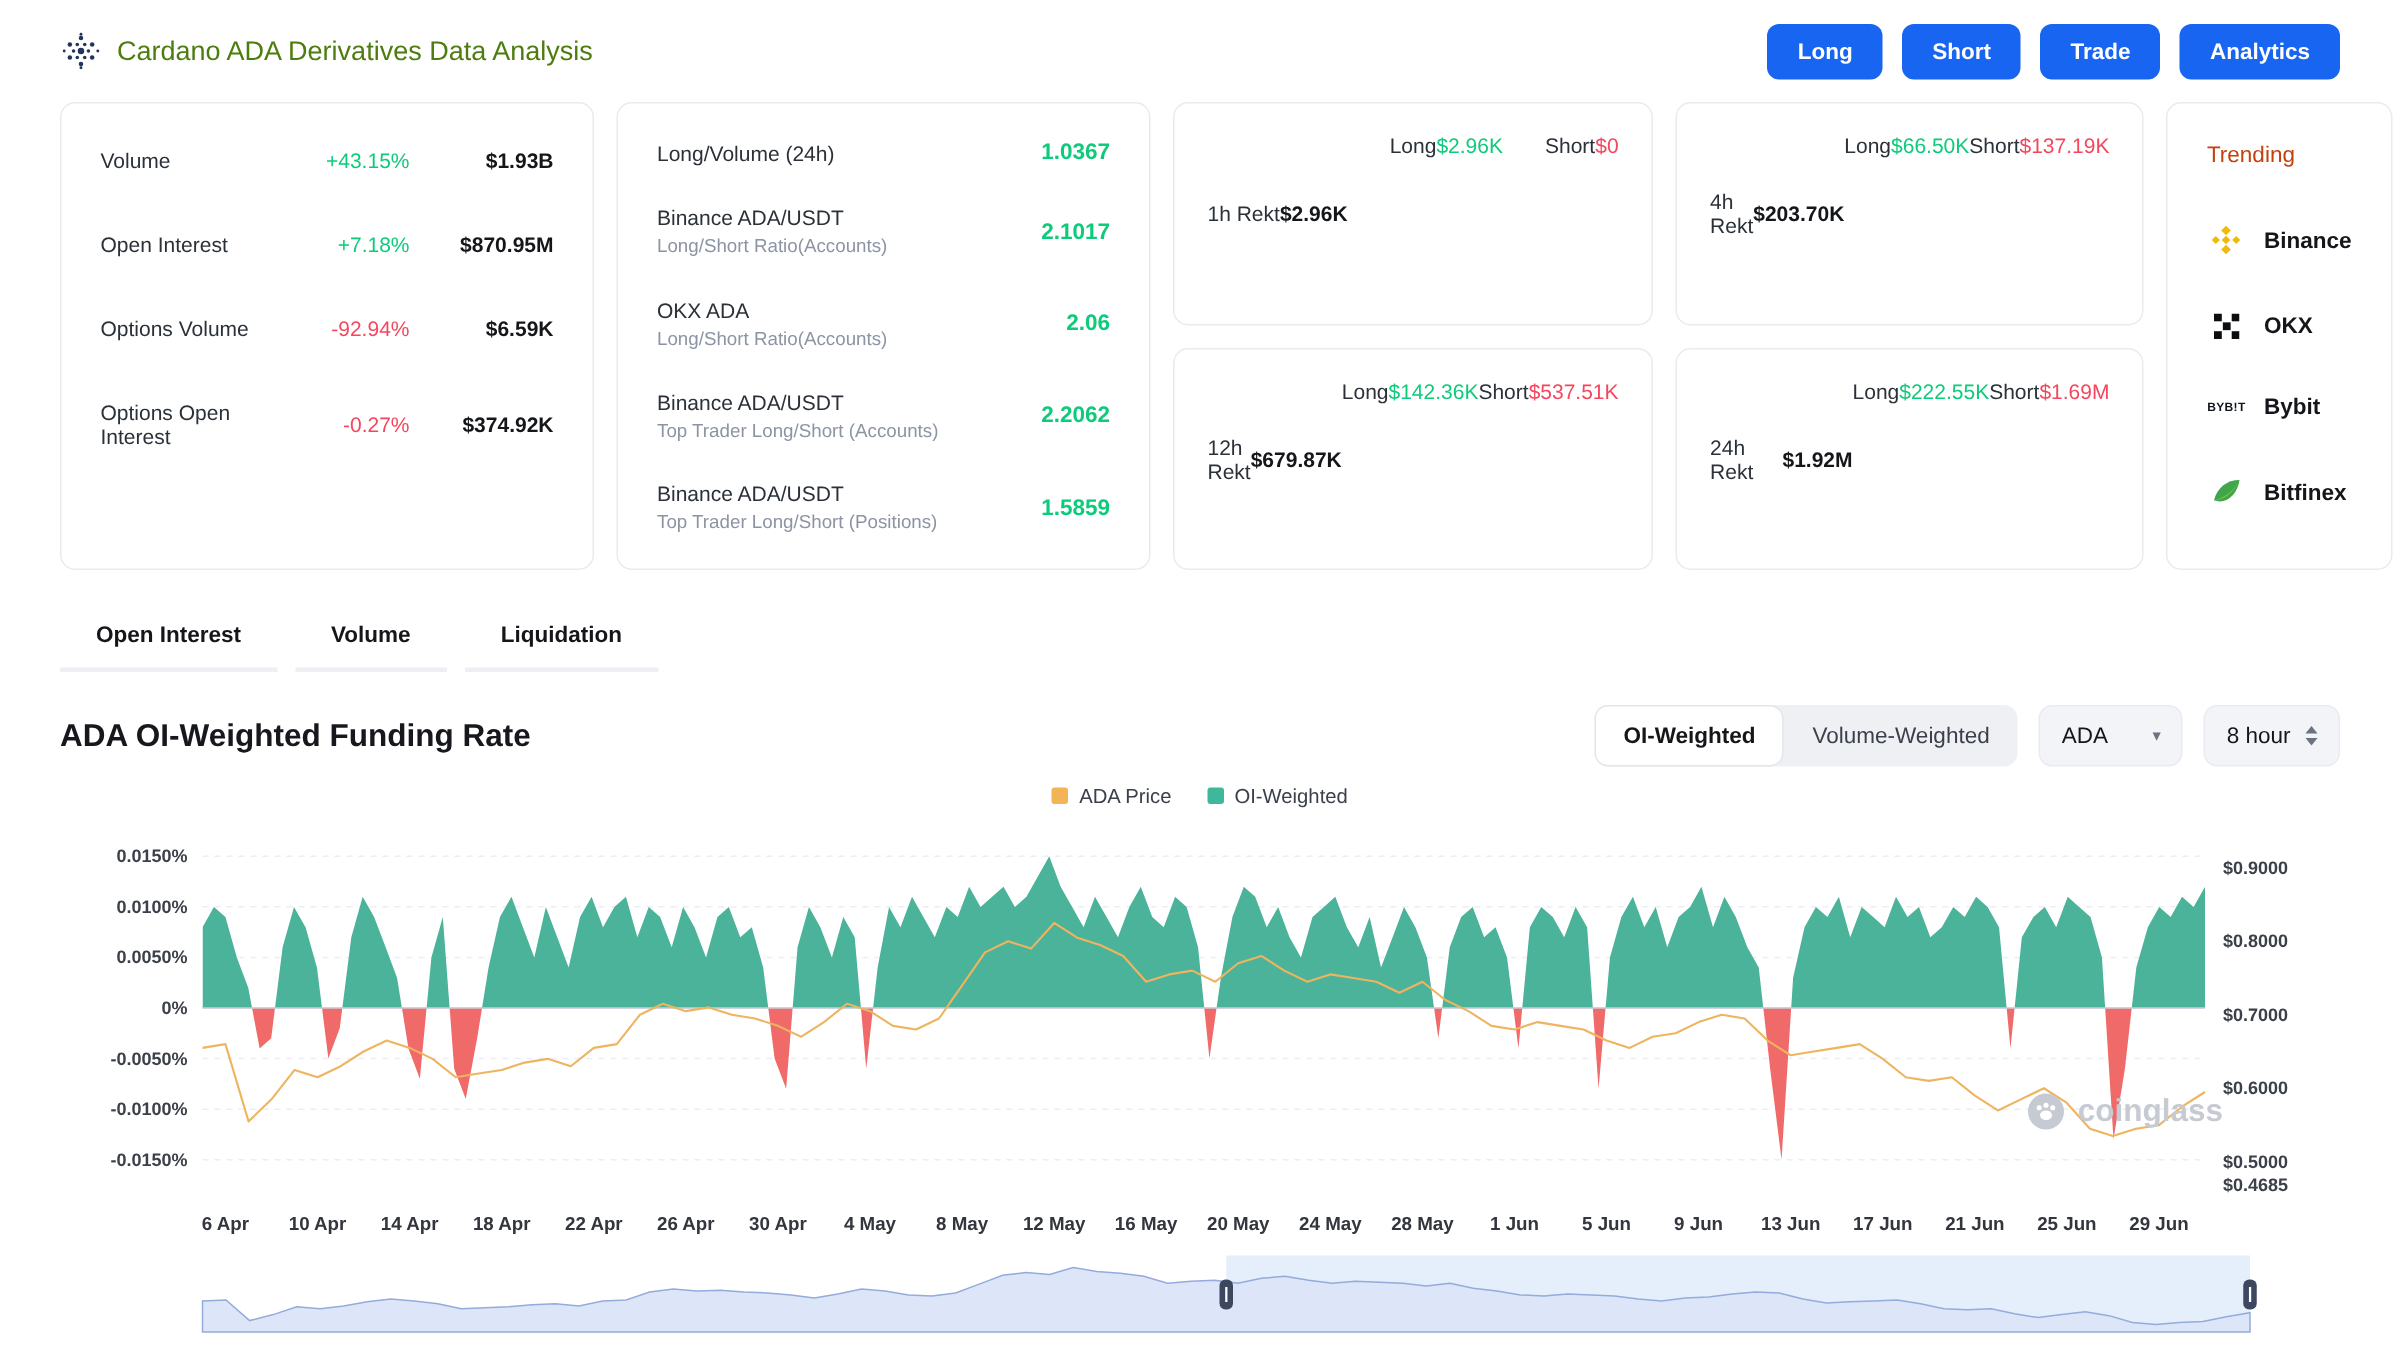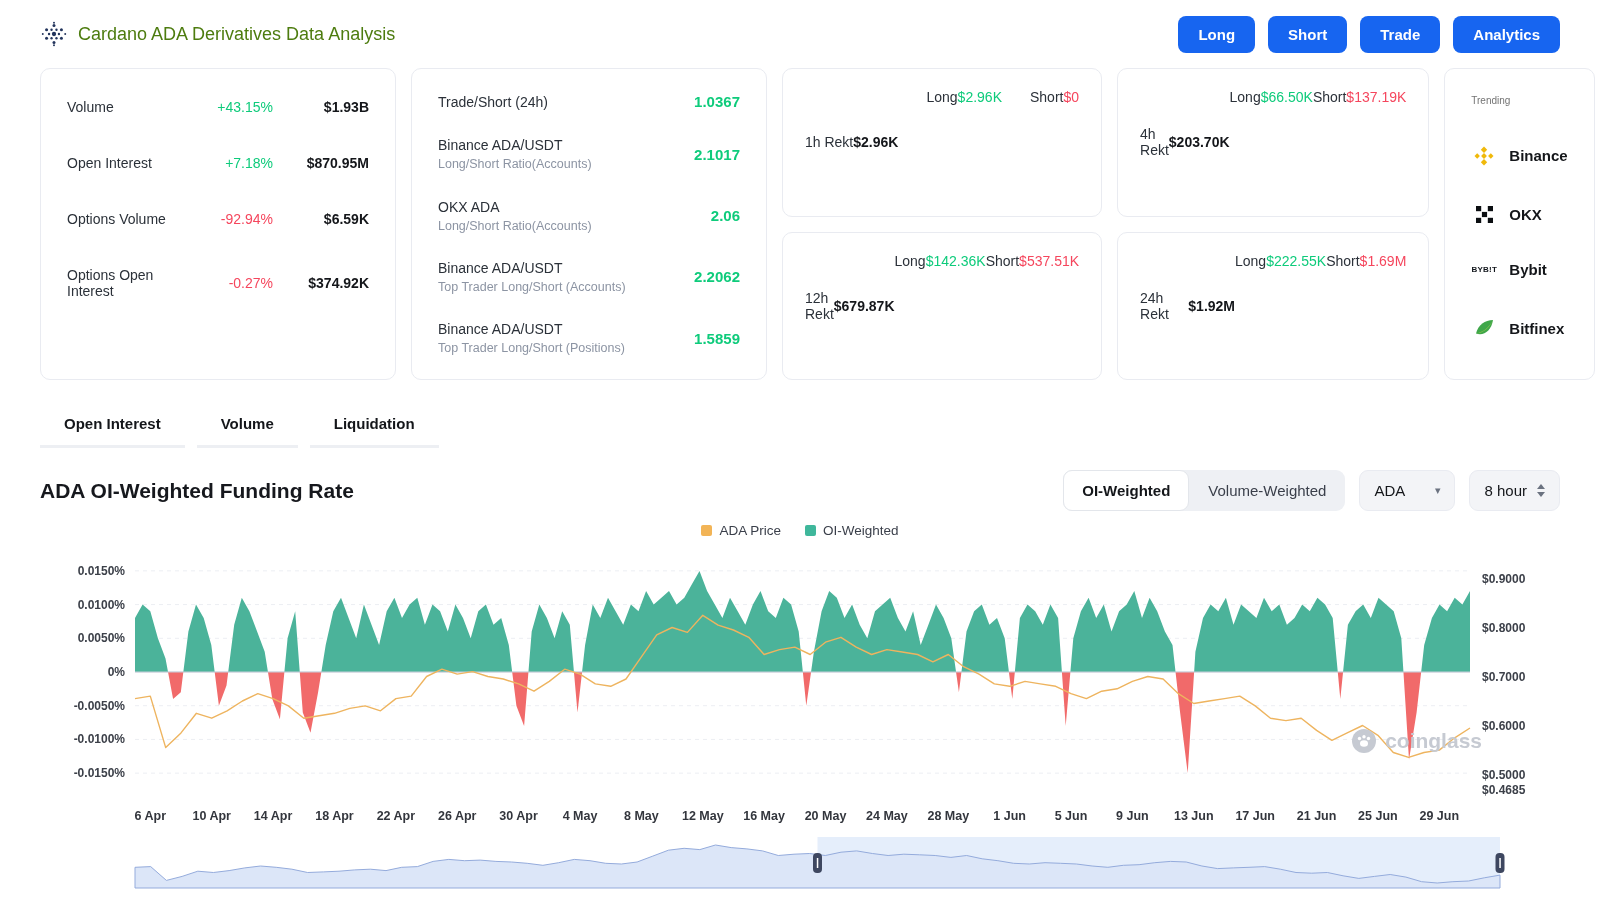--- a/index.html
+++ b/index.html
@@ -34,21 +34,21 @@
   .rekt-card{flex:1;padding:20px 22px;display:flex;flex-direction:row;justify-content:space-between}
   .rekt-head{display:flex;justify-content:space-between;align-items:center;font-size:14px}
   .rekt-title{color:#2B3139}
   .rekt-total{font-weight:700;color:#14161A}
   .rekt-row{display:flex;justify-content:space-between;font-size:14px}
   .rekt-row .lab{color:#2B3139}
   .val-up{color:#0ECB7B;font-weight:500}
   .val-down{color:#F5465D;font-weight:500}
 
   .trending-card{flex:1;padding:26px 26px;display:flex;flex-direction:column;justify-content:space-between;padding-bottom:40px}
-  .trend-title{font-size:10px;color:#737373}
+  .trend-title{font-size:15px;color:#c2410c}
   .trend-item{display:flex;align-items:center;gap:12px;cursor:pointer}
   .trend-icon{width:26px;display:flex;justify-content:center;align-items:center}
   .trend-name{font-weight:700;font-size:15px;color:#14161A}
   .bybit-mark{font-size:8px;font-weight:800;color:#12161C;letter-spacing:.2px}
 
   
   .tabs{display:flex;gap:12px;margin-top:24px}
   .tab{font-size:15px;font-weight:700;padding:11px 24px 13px;color:#14161A;background:transparent;border:none;border-bottom:3px solid #EDEFF3;cursor:pointer;font-family:inherit}
   .tab.active{background:#1660E8;color:#fff;border-radius:8px;border-bottom:none;padding:12px 24px}
 
@@ -134,21 +134,21 @@
         <span class="stat-label">Options Open Interest</span>
         <span class="stat-change down">-0.27%</span>
         <span class="stat-value">$374.92K</span>
       </div>
       <div></div>
     </div>
 
     <div class="card ratios-card">
       <div class="ratio-row">
         <div>
-            <div class="ratio-label">Trade/Short (24h)</div>
+            <div class="ratio-label">Long/Volume (24h)</div>
           </div>
         <span class="ratio-value">1.0367</span>
       </div>
       <div class="ratio-row">
         <div>
           <div class="ratio-label">Binance ADA/USDT</div>
           <div class="ratio-sub">Long/Short Ratio(Accounts)</div>
         </div>
         <span class="ratio-value">2.1017</span>
       </div>

